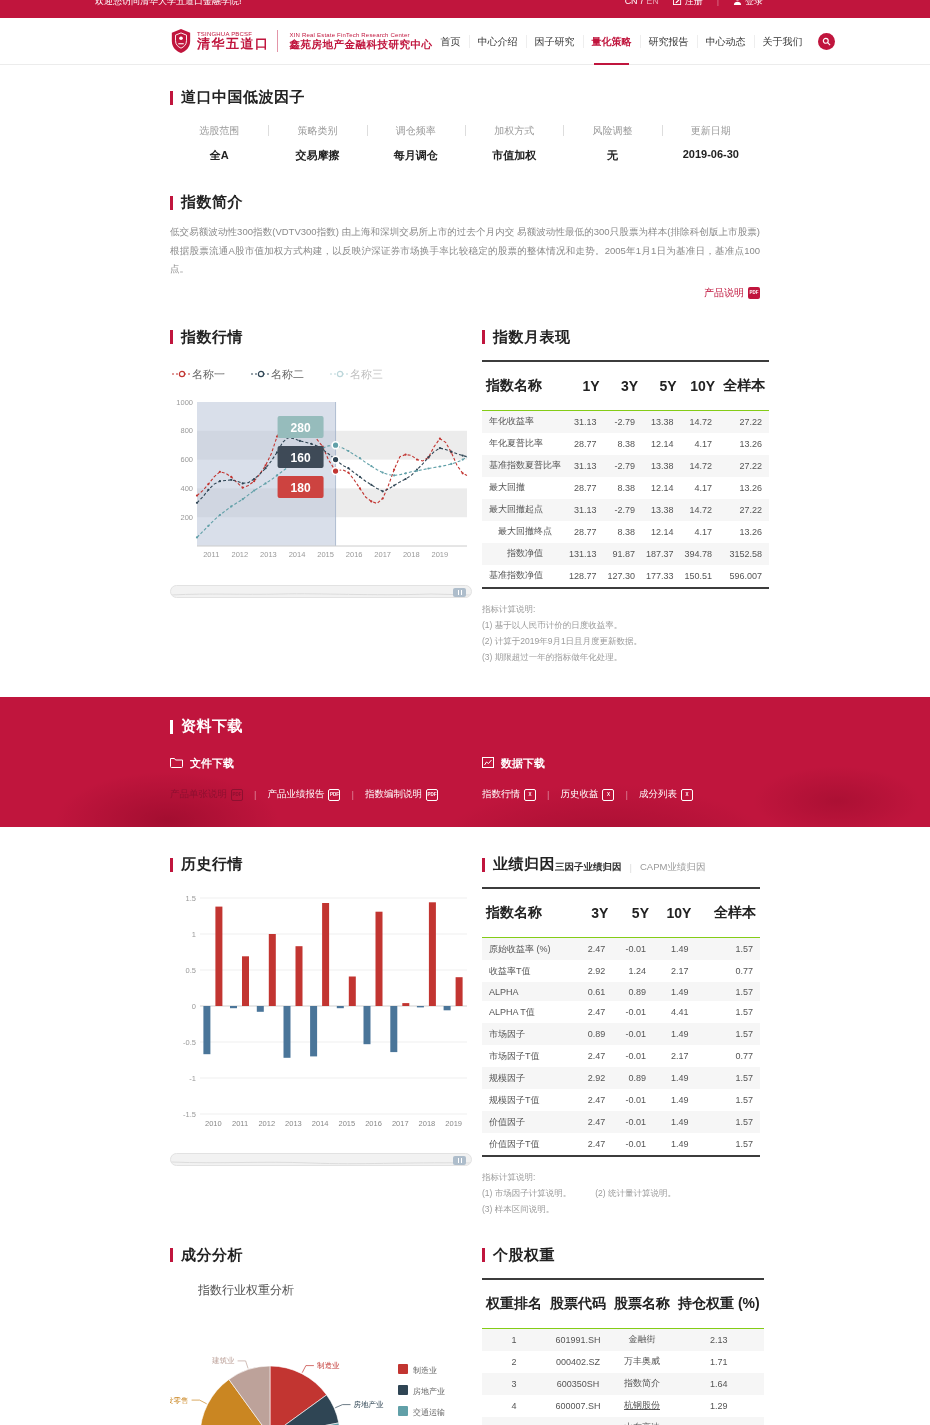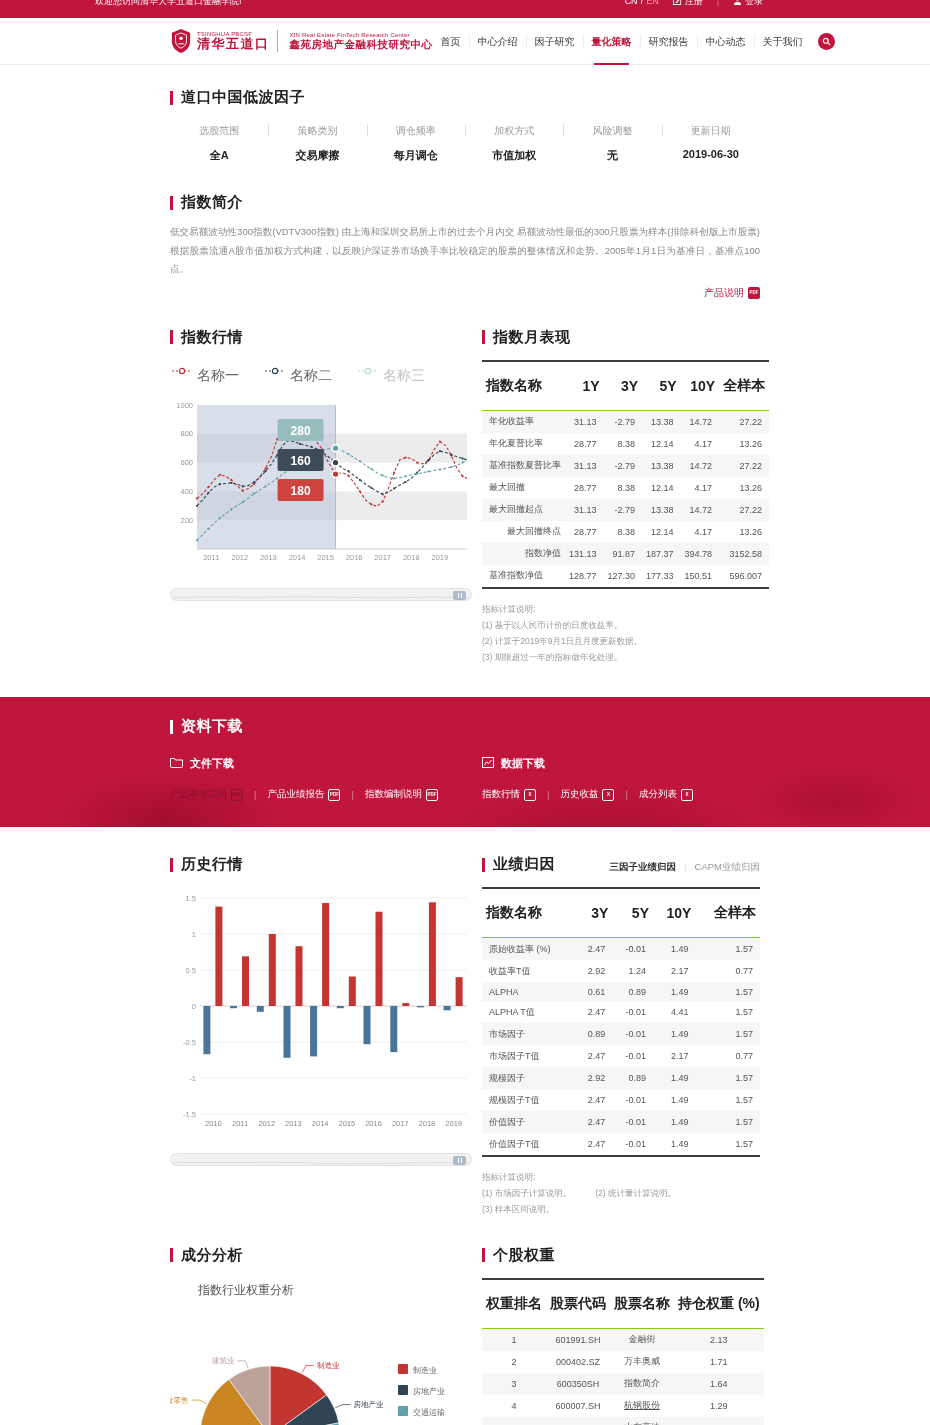--- a/index.html
+++ b/index.html
@@ -60,21 +60,21 @@
 
 .dtable{width:100%;border-collapse:collapse;margin-top:13px;border-top:2px solid #3c3c3c;border-bottom:2px solid #3c3c3c}
 .dtable th{font-size:14px;color:#222;font-weight:bold;padding:15px 4px;border-bottom:1px solid #84cc16;white-space:nowrap}
 .dtable td{font-size:9px;color:#555;padding:4.5px 4px;white-space:nowrap}
 .dtable tbody tr:nth-child(odd){background:#f6f6f6}
 
 .notes{margin-top:12px;font-size:8.5px;color:#9b9b9b;line-height:1.9}
 .notes .note-item{display:inline-block;margin-right:24px}
 
 .chart-legend{display:flex;gap:26px;margin-top:20px;padding-left:2px}
-.legend-item{display:flex;gap:5px;font-size:14px;cursor:pointer}
+.legend-item{display:flex;align-items:center;font-size:11px;cursor:pointer}
 .legend-item.muted{opacity:.42}
 
 .dz{position:relative;height:13px;margin-top:9px;background:#f2f2f2;border:1px solid #e2e2e2;border-radius:7px;cursor:pointer;overflow:hidden}
 .dz svg{position:absolute;left:0;top:0}
 .dz-handle{position:absolute;right:5px;top:2px;width:13px;height:9px;background:#aebdcb;border-radius:2px;display:flex;align-items:center;justify-content:center;gap:2px}
 .dz-handle i{width:1px;height:5px;background:#fff;display:block}
 
 
 .banner{margin-top:32px;color:#fff;padding:20px 0 26px;position:relative;overflow:hidden;
 background:radial-gradient(160px 70px at 18% 95%,rgba(110,0,25,.35),transparent 70%),
@@ -82,21 +82,21 @@
 radial-gradient(120px 50px at 90% 80%,rgba(110,0,25,.25),transparent 70%),#c0153d}
 .banner .sec-title{color:#fff}
 .banner .sec-title .bar{background:#fff}
 .dl-groups{display:flex;justify-content:space-between;margin-top:20px}
 .dl-heading{display:flex;align-items:center;gap:7px;font-size:11px;font-weight:bold}
 .dl-links{display:flex;align-items:center;margin-top:17px;font-size:9.5px}
 .dl-link{display:flex;align-items:center;gap:4px;color:#fff;cursor:pointer}
 .dl-link.active{color:#8e1030}
 .dl-sep{margin:0 11px;color:rgba(255,255,255,.45)}
 
-.sec-head{display:flex;justify-content:space-between;align-items:flex-end}
+.sec-head{display:flex;justify-content:flex-start;align-items:flex-end}
 .attr-tabs{display:flex;align-items:center;font-size:9.5px}
 .attr-tab{cursor:pointer;color:#999}
 .attr-tab.active{color:#333;font-weight:bold}
 .attr-tab-sep{margin:0 8px;color:#ddd}
 
 .pie-sub{margin:17px 0 0 28px;font-size:12px;color:#555}
 </style>
 </head>
 <body>
 
@@ -412,29 +412,29 @@
               </tr>
               <tr>
                 <td style="text-align: left; padding-left: 7px;">最大回撤起点</td>
                 <td style="text-align: right; padding-right: 7px;">31.13</td>
                 <td style="text-align: right; padding-right: 7px;">-2.79</td>
                 <td style="text-align: right; padding-right: 7px;">13.38</td>
                 <td style="text-align: right; padding-right: 7px;">14.72</td>
                 <td style="text-align: right; padding-right: 7px;">27.22</td>
               </tr>
               <tr>
-                <td style="text-align: right; padding-left: 7px; margin-top: 34px;">最大回撤终点</td>
+                <td style="text-align: center; padding-left: 7px; margin-top: 34px;">最大回撤终点</td>
                 <td style="text-align: right; padding-right: 7px;">28.77</td>
                 <td style="text-align: right; padding-right: 7px;">8.38</td>
                 <td style="text-align: right; padding-right: 7px;">12.14</td>
                 <td style="text-align: right; padding-right: 7px;">4.17</td>
                 <td style="text-align: right; padding-right: 7px;">13.26</td>
               </tr>
               <tr>
-                <td style="text-align: right; padding-left: 7px;">指数净值</td>
+                <td style="text-align: center; padding-left: 7px;">指数净值</td>
                 <td style="text-align: right; padding-right: 7px;">131.13</td>
                 <td style="text-align: right; padding-right: 7px;">91.87</td>
                 <td style="text-align: right; padding-right: 7px;">187.37</td>
                 <td style="text-align: right; padding-right: 7px;">394.78</td>
                 <td style="text-align: right; padding-right: 7px;">3152.58</td>
               </tr>
               <tr>
                 <td style="text-align: left; padding-left: 7px;">基准指数净值</td>
                 <td style="text-align: right; padding-right: 7px;">128.77</td>
                 <td style="text-align: right; padding-right: 7px;">127.30</td>

